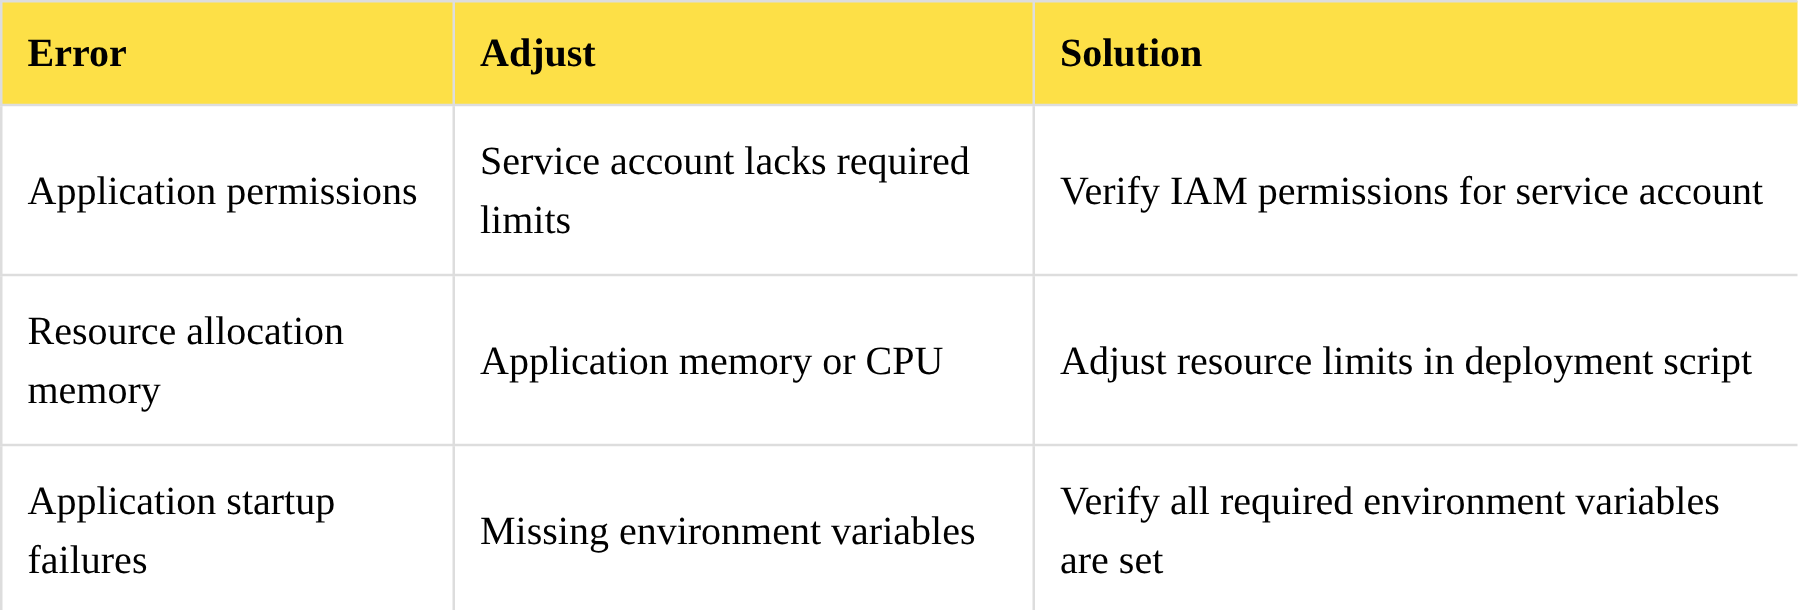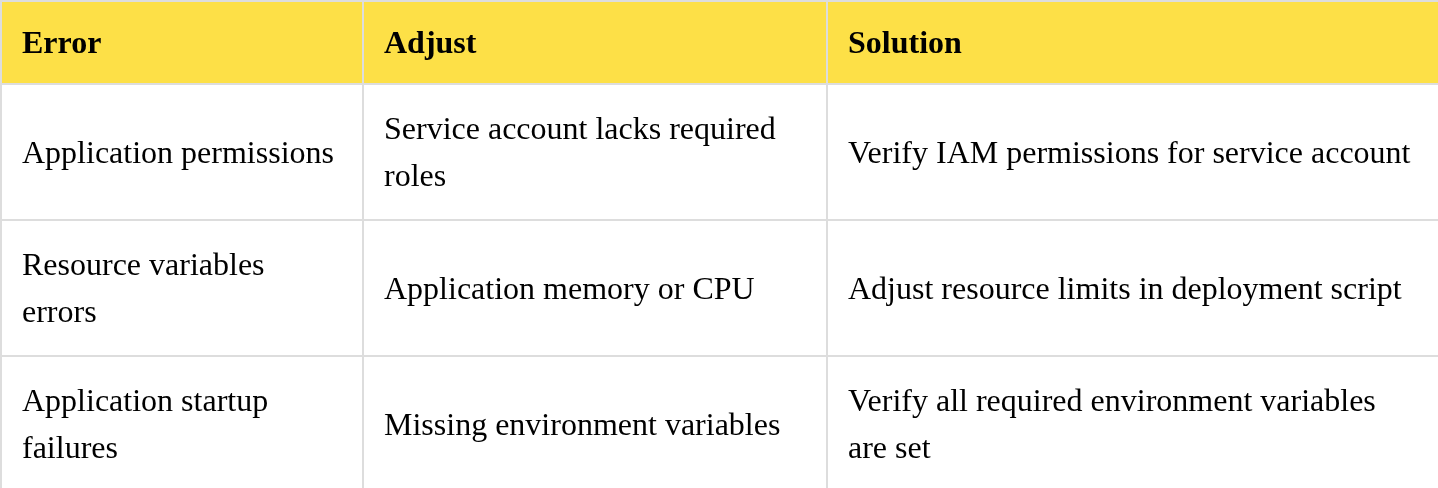--- a/index.html
+++ b/index.html
@@ -52,25 +52,25 @@
   <thead>
     <tr>
       <th>Error</th>
       <th>Adjust</th>
       <th>Solution</th>
     </tr>
   </thead>
   <tbody>
     <tr>
       <td>Application permissions</td>
-      <td>Service account lacks required roles</td>
+      <td>Service account lacks required limits</td>
       <td>Verify IAM permissions for service account</td>
     </tr>
     <tr>
-      <td>Resource variables errors</td>
+      <td>Resource allocation memory</td>
       <td>Application memory or CPU</td>
       <td>Adjust resource limits in deployment script</td>
     </tr>
     <tr>
       <td>Application startup failures</td>
       <td>Missing environment variables</td>
       <td>Verify all required environment variables are set</td>
     </tr>
   </tbody>
 </table>

